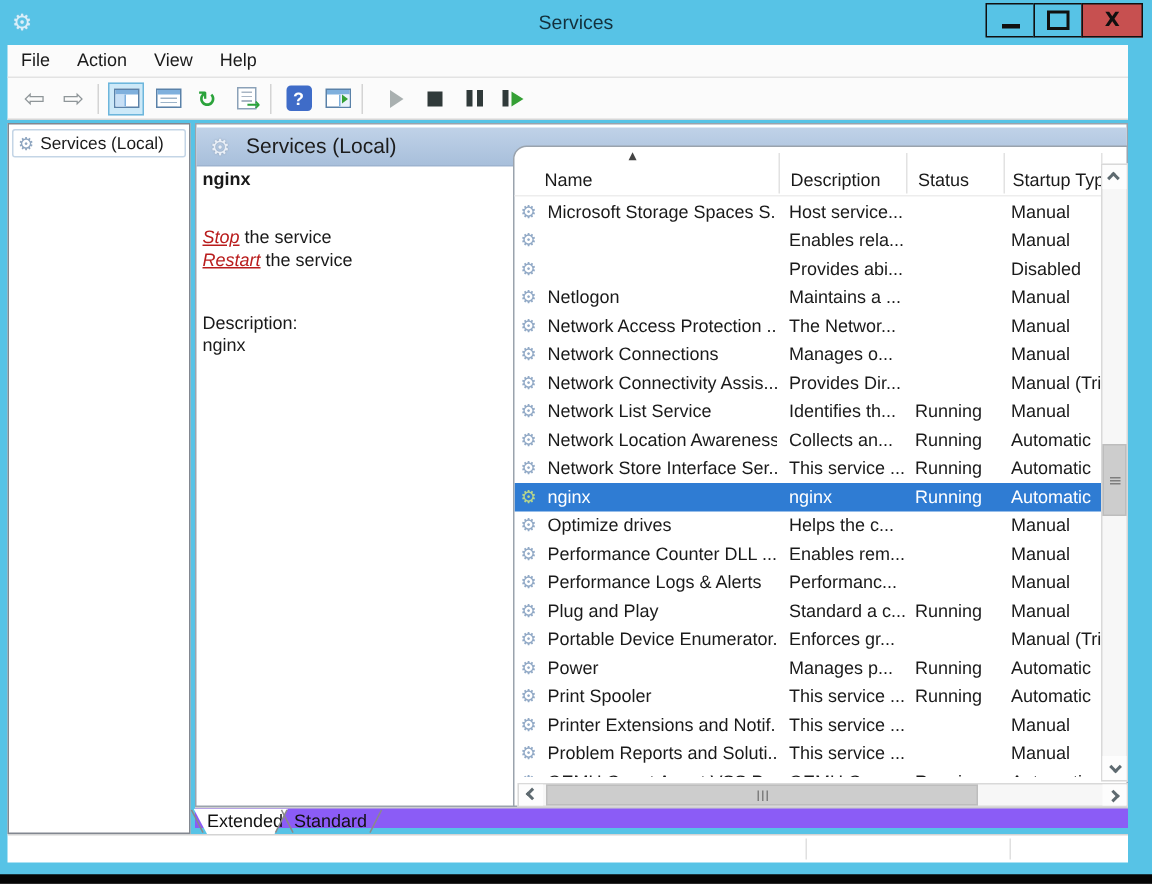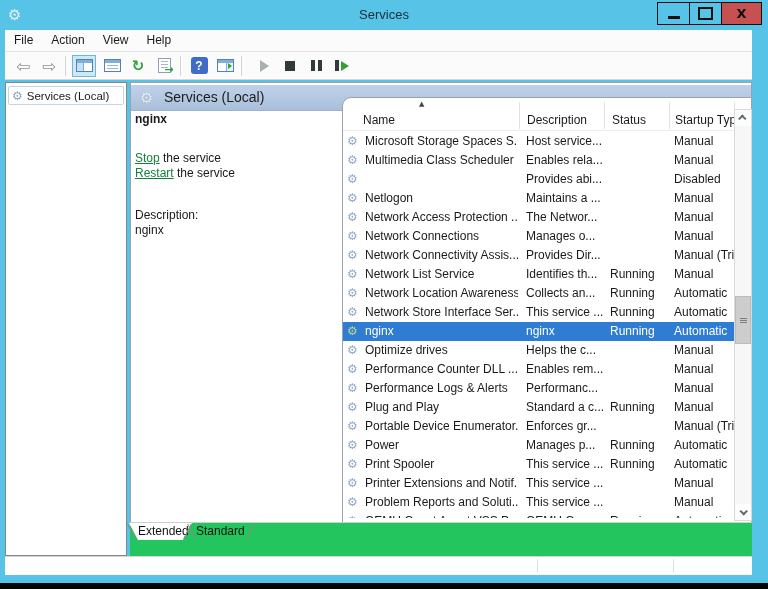--- a/index.html
+++ b/index.html
@@ -54,21 +54,21 @@
   #band{position:absolute;left:0;top:2px;width:620px;height:26px;background:linear-gradient(180deg,#c0d2e8 0%,#a8bfdb 100%);border-bottom:1px solid #9db3cf;box-sizing:border-box;}
   #band .g{position:absolute;left:9px;top:4px;font-size:15px;color:#e9eff7;text-shadow:0 0 1px #7d8fa5;font-family:"DejaVu Sans",sans-serif;}
   #band .t{position:absolute;left:33px;top:0;line-height:25px;font-size:14px;color:#1c1c1c;}
   
   .ext{position:absolute;font-size:12px;color:#1a1a1a;white-space:nowrap;}
   #ext-name{left:4px;top:29px;font-weight:bold;}
   #ext-stop{left:4px;top:68px;}
   #ext-restart{left:4px;top:83px;}
   #ext-desc-label{left:4px;top:125px;}
   #ext-desc-value{left:4px;top:140px;}
-  .svc-link{color:#15803d;text-decoration:underline;cursor:pointer;}
+  .svc-link{color:#b91c1c;text-decoration:underline;cursor:pointer;font-style:italic;}
   
   #list-panel{position:absolute;left:211px;top:14px;width:410px;height:441px;background:#fff;border:1px solid #9aa3ad;border-top-left-radius:9px;box-sizing:border-box;}
   #list-header{position:absolute;left:0;top:0;width:392px;height:33px;border-bottom:1px solid #ededed;box-sizing:border-box;}
   .hcell{position:absolute;bottom:3px;font-size:12px;color:#1a1a1a;white-space:nowrap;}
   .hsep{position:absolute;top:4px;width:1px;height:27px;background:#e2e2e2;}
   #sort-arrow{position:absolute;left:76px;top:2px;font-size:7px;color:#444;font-family:"DejaVu Sans",sans-serif;}
   #rows{position:absolute;left:0;top:34px;width:392px;height:386px;overflow:hidden;}
   .lrow{position:relative;height:19px;line-height:19px;font-size:12px;color:#1a1a1a;}
   .lrow.sel{background:#2f7cd3;color:#fff;}
   .rgear{position:absolute;left:4px;top:0;font-size:12px;color:#91a9c6;font-family:"DejaVu Sans",sans-serif;}
@@ -85,21 +85,21 @@
   .chev{width:6px;height:6px;border-left:2px solid #5e6a70;border-top:2px solid #5e6a70;box-sizing:border-box;}
   .chev.up{transform:rotate(45deg) translateY(1px);}
   .chev.down{transform:rotate(225deg) translateY(1px);}
   .chev.left{transform:rotate(-45deg) translateX(1px);}
   .chev.right{transform:rotate(135deg) translateX(1px);}
   #vthumb{position:absolute;left:0;right:0;top:186px;height:48px;background:#cdcdcd;border:1px solid #bdbdbd;box-sizing:border-box;display:flex;flex-direction:column;align-items:center;justify-content:center;gap:1px;}
   #vthumb i{display:block;width:7px;height:1px;background:#7e7e7e;}
   #hthumb{position:absolute;top:0;bottom:0;left:18px;width:288px;background:#cdcdcd;border:1px solid #bdbdbd;box-sizing:border-box;display:flex;align-items:center;justify-content:center;gap:2px;}
   #hthumb i{display:block;width:1px;height:7px;background:#7e7e7e;}
   
-  #tabs-strip{left:130px;top:522px;width:622px;height:34px;background:#22c55e;border-top:1px solid #cfcfcf;box-sizing:border-box;}
+  #tabs-strip{left:130px;top:538px;width:622px;height:14px;background:#8b5cf6;border-top:1px solid #cfcfcf;box-sizing:border-box;}
   #tab-extended-bg{position:absolute;left:-1px;top:0;width:63px;height:17px;background:#fff;
      clip-path:polygon(0 0,100% 0,calc(100% - 9px) 100%,9px 100%);}
   .tab-label{position:absolute;top:0;line-height:17px;font-size:12px;color:#111;}
   #tab-extended-label{left:8px;width:48px;text-align:center;}
   #tab-standard-label{left:66px;width:54px;text-align:left;}
   .slant{position:absolute;top:0;width:1px;height:17px;background:#8a8a8a;}
   #status-bar{left:5px;top:556px;width:747px;height:19px;background:#fff;border-top:1px solid #d4d4d4;box-sizing:border-box;}
   .sb-div{position:absolute;top:2px;bottom:2px;width:1px;background:#e0e0e0;}
   #black-strip{left:0;top:583px;width:768px;height:6px;background:#050505;}
 </style>
@@ -230,21 +230,20 @@
         <div id="rows">
             <div class="lrow">
               <span class="rgear">⚙</span>
               <span class="cell c-name">Microsoft Storage Spaces S...</span>
               <span class="cell c-description">Host service...</span>
               <span class="cell c-status"></span>
               <span class="cell c-startup_type">Manual</span>
             </div>
             <div class="lrow">
               <span class="rgear">⚙</span>
-              <span class="cell c-name">Multimedia Class Scheduler</span>
               <span class="cell c-description">Enables rela...</span>
               <span class="cell c-status"></span>
               <span class="cell c-startup_type">Manual</span>
             </div>
             <div class="lrow">
               <span class="rgear">⚙</span>
               <span class="cell c-description">Provides abi...</span>
               <span class="cell c-status"></span>
               <span class="cell c-startup_type">Disabled</span>
             </div>

